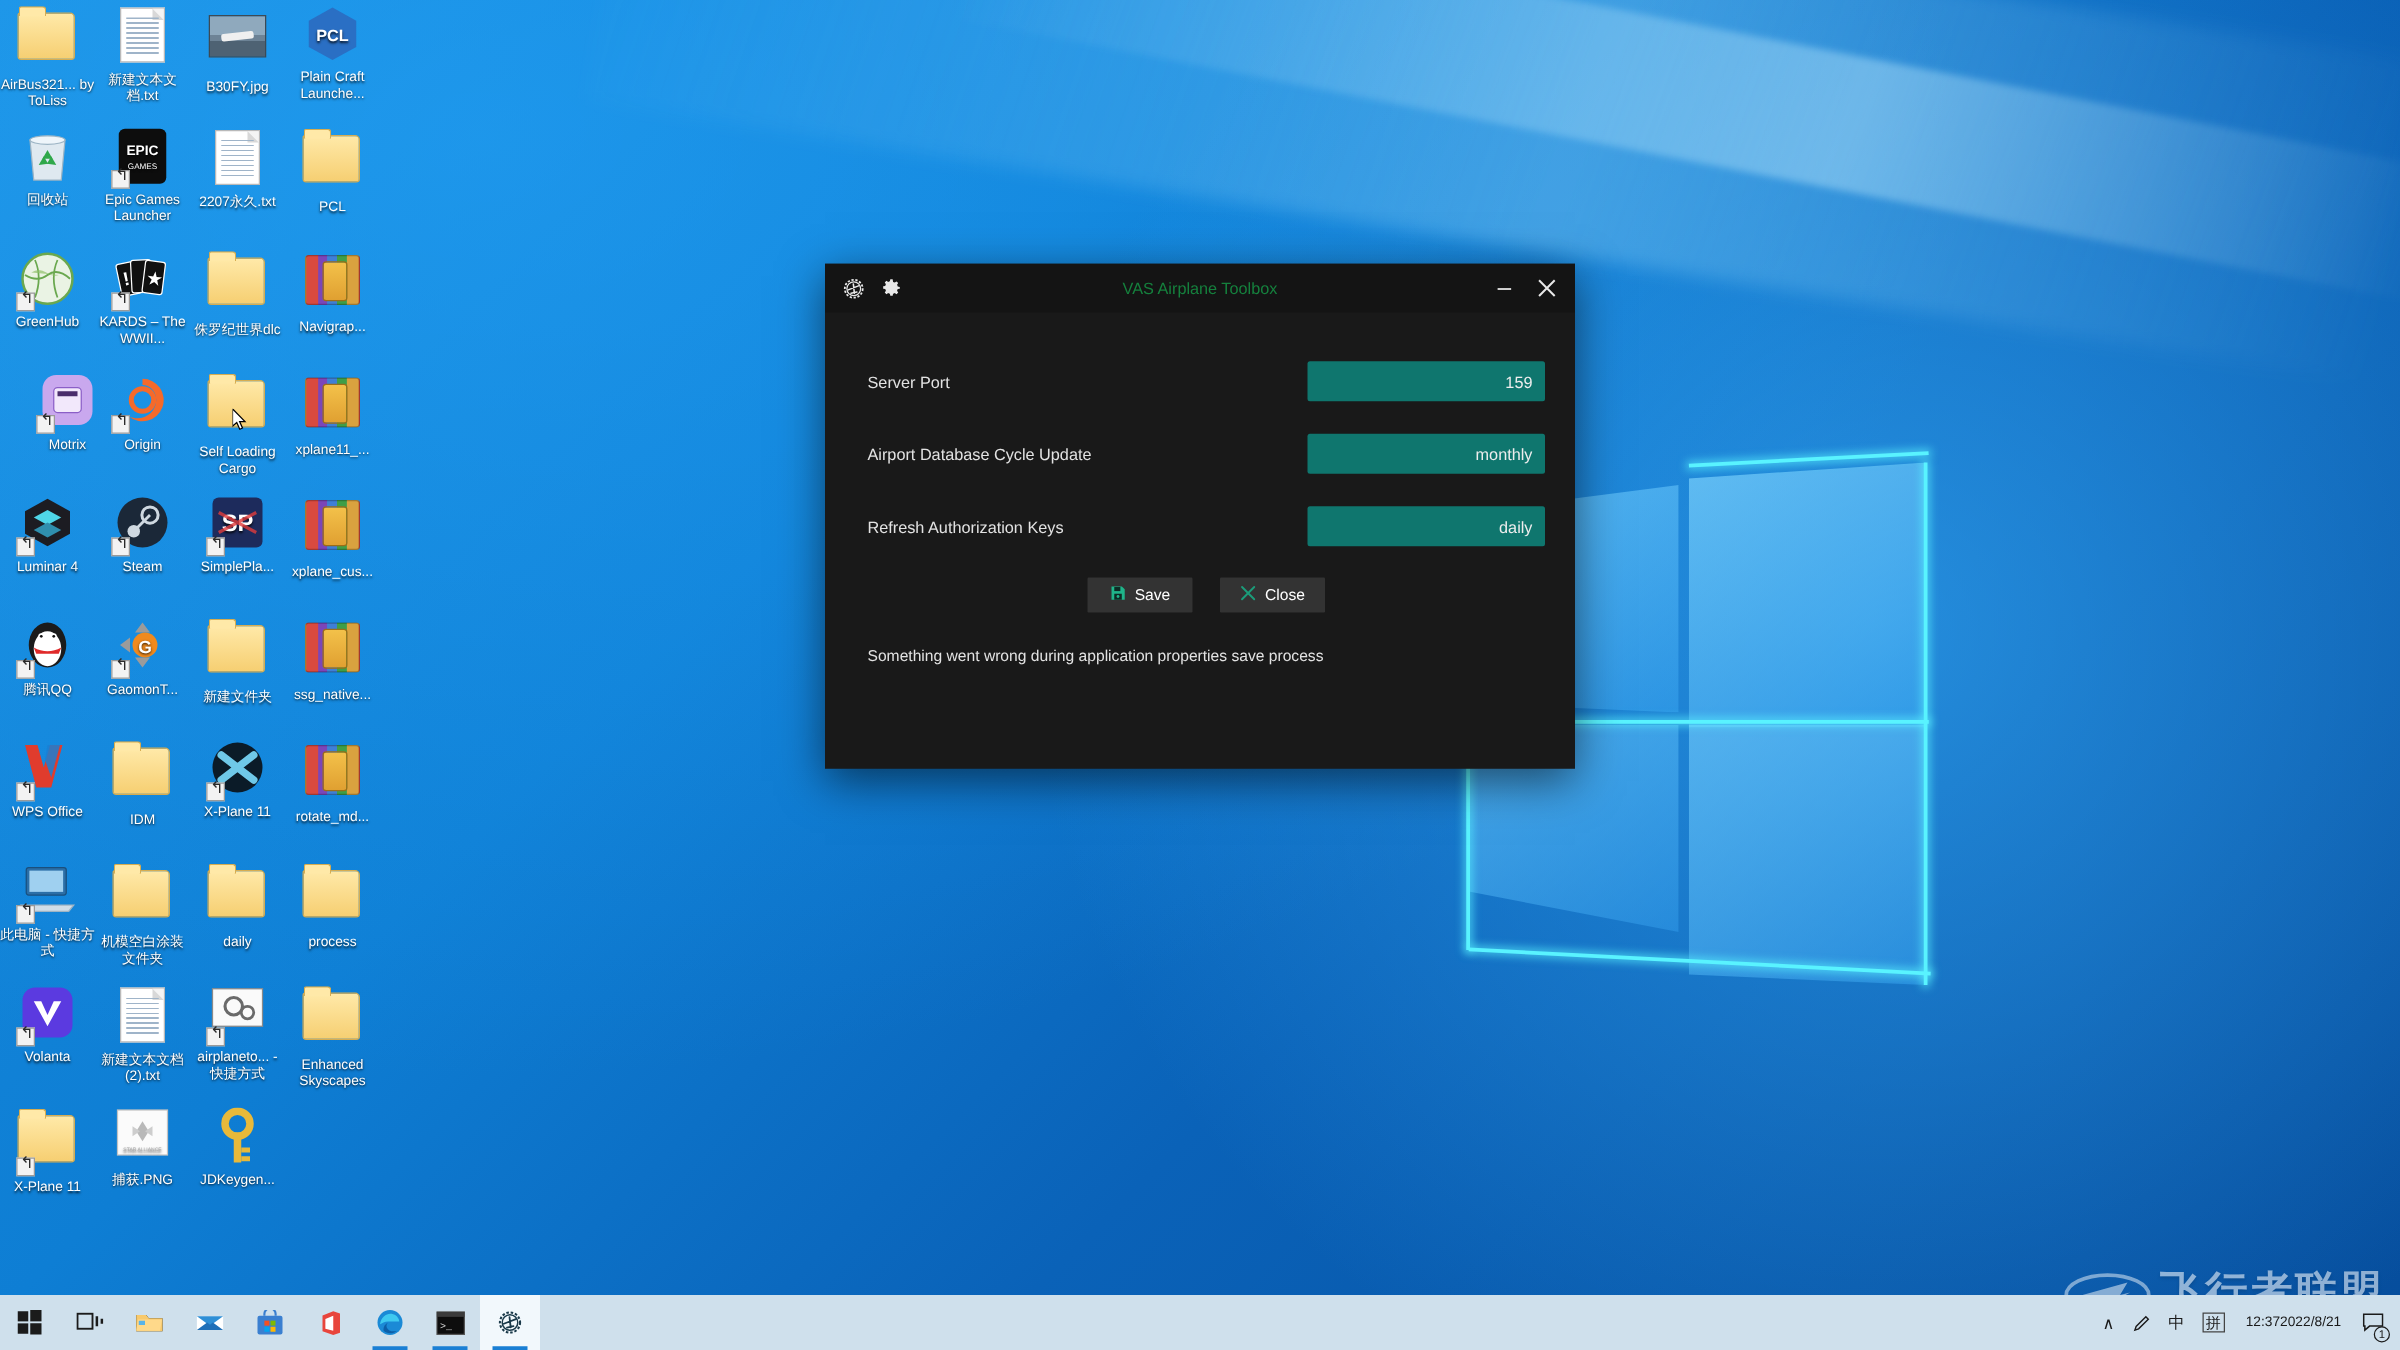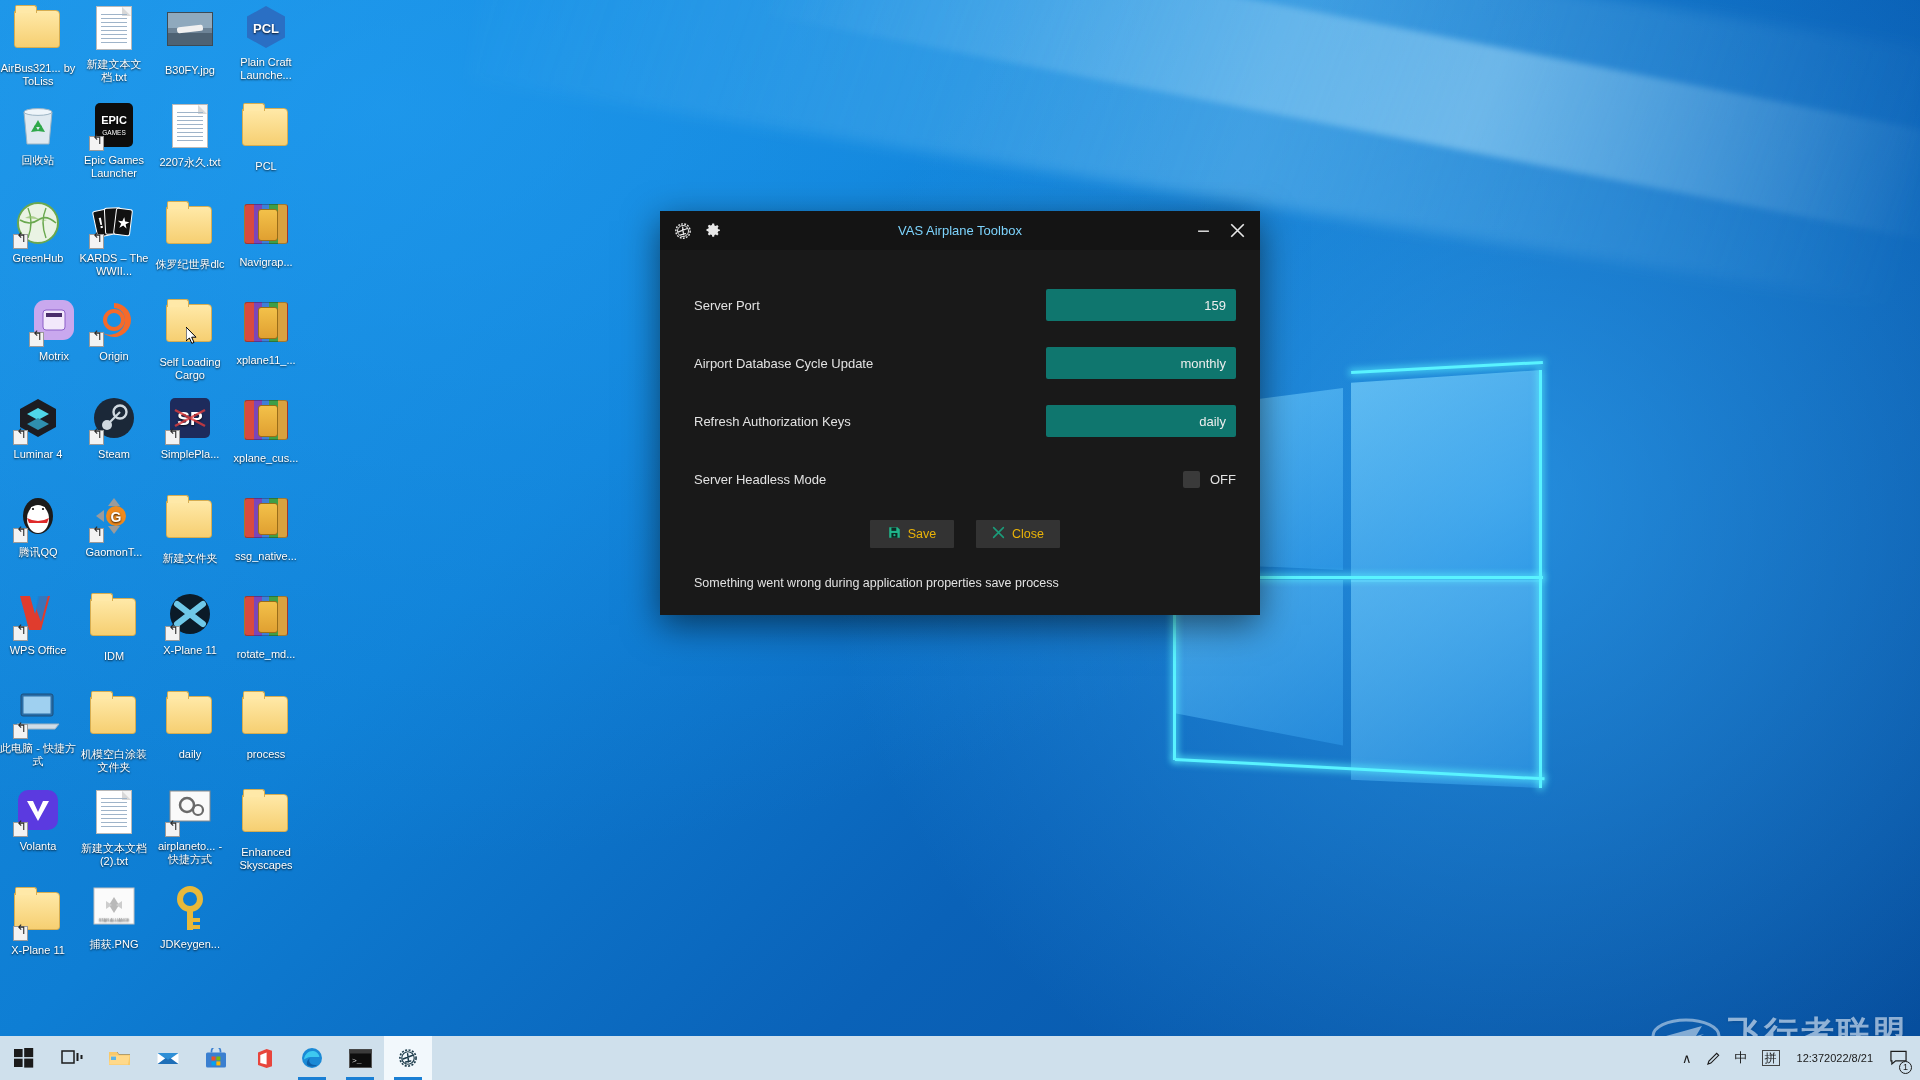--- a/index.html
+++ b/index.html
@@ -83,37 +83,37 @@
   #app-window{
     position:absolute; left:660px; top:211px; width:600px; height:404px;
     background:#191919; box-shadow:0 10px 34px rgba(0,0,0,0.55);
     color:#e8e8e8; font-size:13px;
   }
   #titlebar{ height:39px; background:#141414; display:flex; align-items:center;
     padding:0 6px 0 10px; position:relative; }
   .tb-icon{ width:26px; height:26px; display:flex; align-items:center; justify-content:center;
     margin-right:4px; cursor:pointer; }
   #window-title{ position:absolute; left:0; right:0; text-align:center; font-size:13px;
-    color:#7dd3fc; pointer-events:none; }
+    color:#15803d; pointer-events:none; }
   .win-ctrl{ width:34px; height:32px; display:flex; align-items:center; justify-content:center;
     cursor:pointer; color:#e8e8e8; z-index:2; }
   #win-body{ padding:26px 24px 0 34px; }
   .form-row{ display:flex; align-items:center; height:58px; }
   .form-label{ flex:1; font-size:13px; color:#e2e2e2; }
   .form-input{
     width:190px; height:32px; background:#0f766e; border:none; border-radius:2px;
     color:#ededed; font-size:13px; text-align:right; padding:0 10px;
     font-family:"Liberation Sans", sans-serif; outline:none;
   }
   .toggle-wrap{ display:flex; align-items:center; gap:10px; }
   .toggle-box{ width:17px; height:17px; background:#3a3a3a; border-radius:2px; cursor:pointer; }
   .toggle-state{ font-size:13px; color:#e2e2e2; min-width:26px; }
   #btn-row{ display:flex; justify-content:center; gap:22px; margin-top:12px; }
   .action-btn{
-    width:84px; height:28px; background:#333; border:none; color:#eab308; font-size:12.5px;
+    width:84px; height:28px; background:#333; border:none; color:#ffffff; font-size:12.5px;
     display:flex; align-items:center; justify-content:center; gap:7px; cursor:pointer;
     font-family:"Liberation Sans", sans-serif; border-radius:1px;
   }
   #status-message{ margin-top:28px; font-size:12.5px; color:#e2e2e2; }
 
   
   #taskbar{
     position:absolute; left:0; bottom:0; width:1920px; height:44px;
     background:#cfe0ec; display:flex; align-items:center;
   }
@@ -495,27 +495,20 @@
     <div class="form-row">
       <span class="form-label">Airport Database Cycle Update</span>
       <input class="form-input" type="text" value="monthly" style="">
     </div>
 
     <div class="form-row">
       <span class="form-label">Refresh Authorization Keys</span>
       <input class="form-input" type="text" value="daily" style="">
     </div>
 
-    <div class="form-row">
-      <span class="form-label">Server Headless Mode</span>
-      <div class="toggle-wrap">
-        <div class="toggle-box"></div>
-        <span class="toggle-state">OFF</span>
-      </div>
-    </div>
 
     <div id="btn-row">
       <button class="action-btn">
         <span>
           <svg width="13" height="13" viewBox="0 0 16 16">
             <path fill="#1fb58a" d="M1.5 1.5h10.2L14.5 4.3v10.2h-13z"></path>
             <rect x="4.2" y="2" width="6" height="4" fill="#0e2b24"></rect>
             <rect x="4.2" y="8.6" width="7.4" height="5.9" fill="#0e2b24"></rect>
             <circle cx="7.9" cy="11.3" r="1.4" fill="#1fb58a"></circle>
           </svg>

